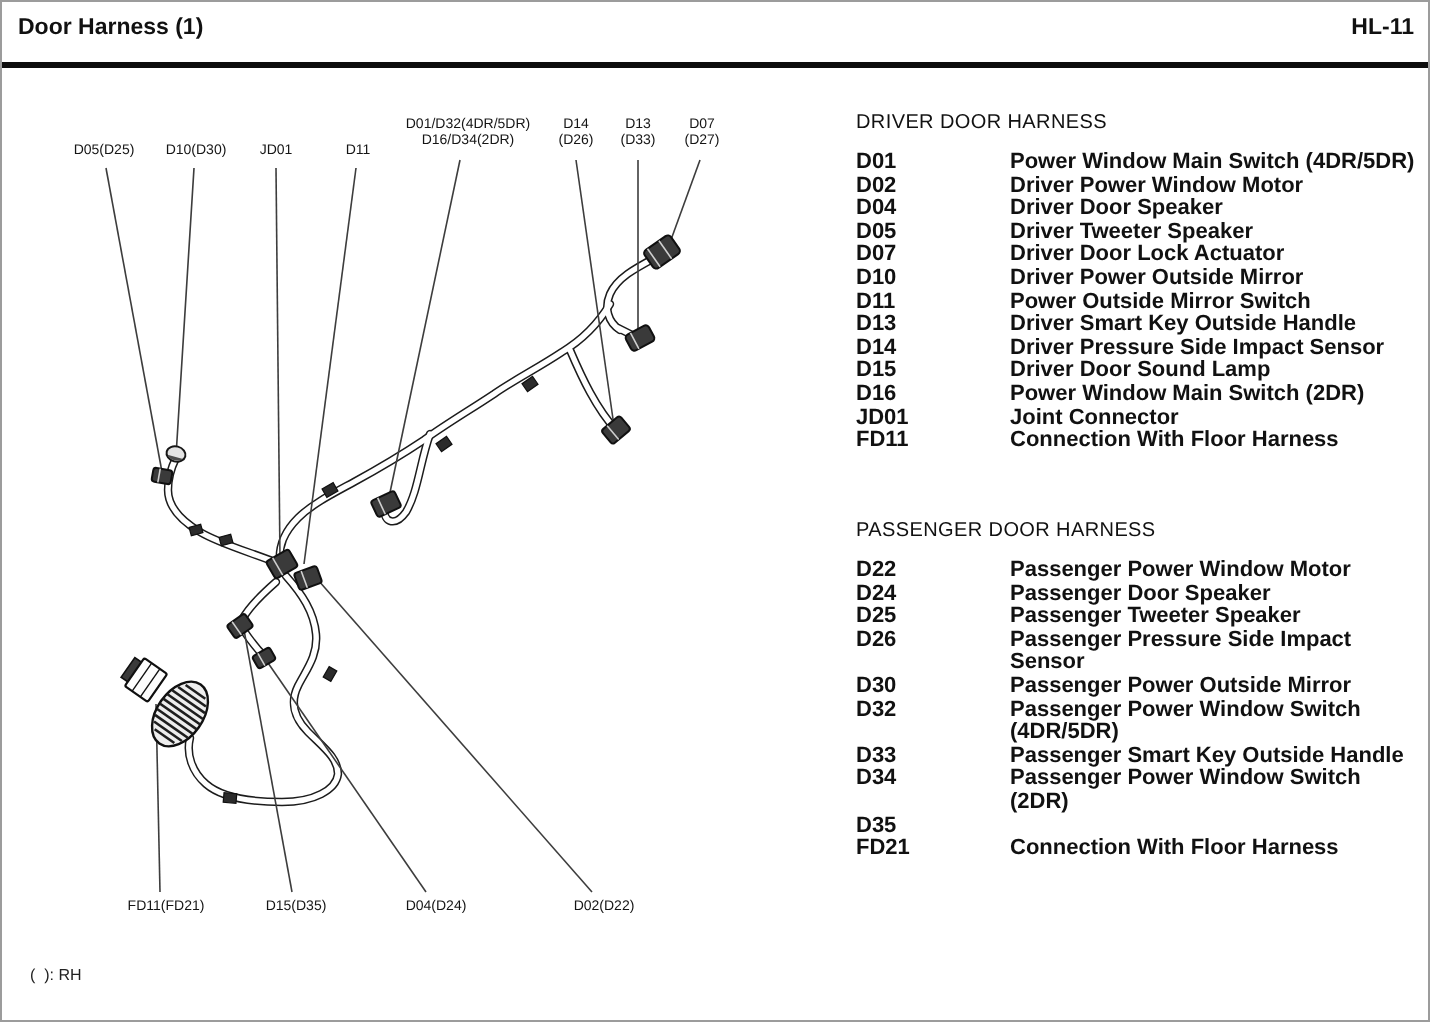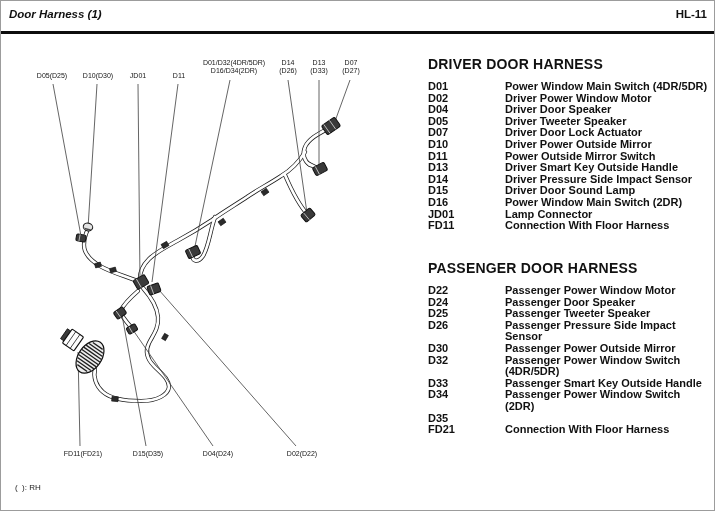--- a/index.html
+++ b/index.html
@@ -3,33 +3,33 @@
 <meta charset="utf-8">
 <style>
   html,body{margin:0;padding:0;background:#fff;}
   #page{
     position:relative;width:715px;height:511px;
     background:#fff;border:1px solid #9c9c9c;box-sizing:border-box;
     font-family:"Liberation Sans",sans-serif;color:#111;overflow:hidden;
   }
   
   #hdr{position:absolute;left:0;top:0;width:100%;height:30px;}
-  #hdr .title{position:absolute;left:8px;top:7px;font-size:11.5px;font-weight:bold;font-style:italic;}
+  #hdr .title{position:absolute;left:8px;top:7px;font-size:11.5px;font-weight:bold;}
   #hdr .code{position:absolute;right:7px;top:7px;font-size:11.5px;font-weight:bold;padding-left:16px;}
   #hdr .rule{position:absolute;left:0;top:30px;width:100%;height:3px;background:#0d0d0d;}
   
   #diagram{position:absolute;left:0;top:0;width:657px;height:511px;}
   #diagram svg{position:absolute;left:0;top:0;}
   .lbl{position:absolute;transform:translateX(-50%);text-align:center;
        font-size:7px;line-height:8.4px;white-space:nowrap;color:#151515;}
   #footnote{position:absolute;left:14px;top:482px;font-size:8px;white-space:pre;color:#222;}
   
   .sec{position:absolute;left:427px;width:284px;}
   #sec0{top:55px;} #sec1{top:259px;}
-  .sec h3{margin:0 0 9px 0;font-size:14px;font-weight:bold;letter-spacing:.2px;}
+  .sec h3{margin:0 0 9px 0;font-size:10px;font-weight:normal;letter-spacing:.2px;}
   .rows{line-height:11.6px;font-size:11px;font-weight:bold;}
   .row{display:flex;}
   .row .c{width:37px;flex:none;}
   .row .d{flex:1;margin-left:40px;}
   
   .to{fill:none;stroke:#1c1c1c;stroke-width:4.2;stroke-linecap:round;}
   .ti{fill:none;stroke:#ffffff;stroke-width:2.7;stroke-linecap:round;}
   .leader{stroke:#3d3d3d;stroke-width:0.8;fill:none;}
   .cn{fill:#3a3a3a;stroke:#101010;stroke-width:1;}
   .cnl{stroke:#cfcfcf;stroke-width:0.8;}
@@ -272,21 +272,21 @@
         <div class="row">
           <span class="c">D15</span>
           <span class="d">Driver Door Sound Lamp</span>
         </div>
         <div class="row">
           <span class="c">D16</span>
           <span class="d">Power Window Main Switch (2DR)</span>
         </div>
         <div class="row">
           <span class="c">JD01</span>
-          <span class="d">Lamp Connector</span>
+          <span class="d">Joint Connector</span>
         </div>
         <div class="row">
           <span class="c">FD11</span>
           <span class="d">Connection With Floor Harness</span>
         </div>
       </div>
   </div>
   <div class="sec" id="sec1">
     <h3>PASSENGER DOOR HARNESS</h3>
     <div class="rows">

